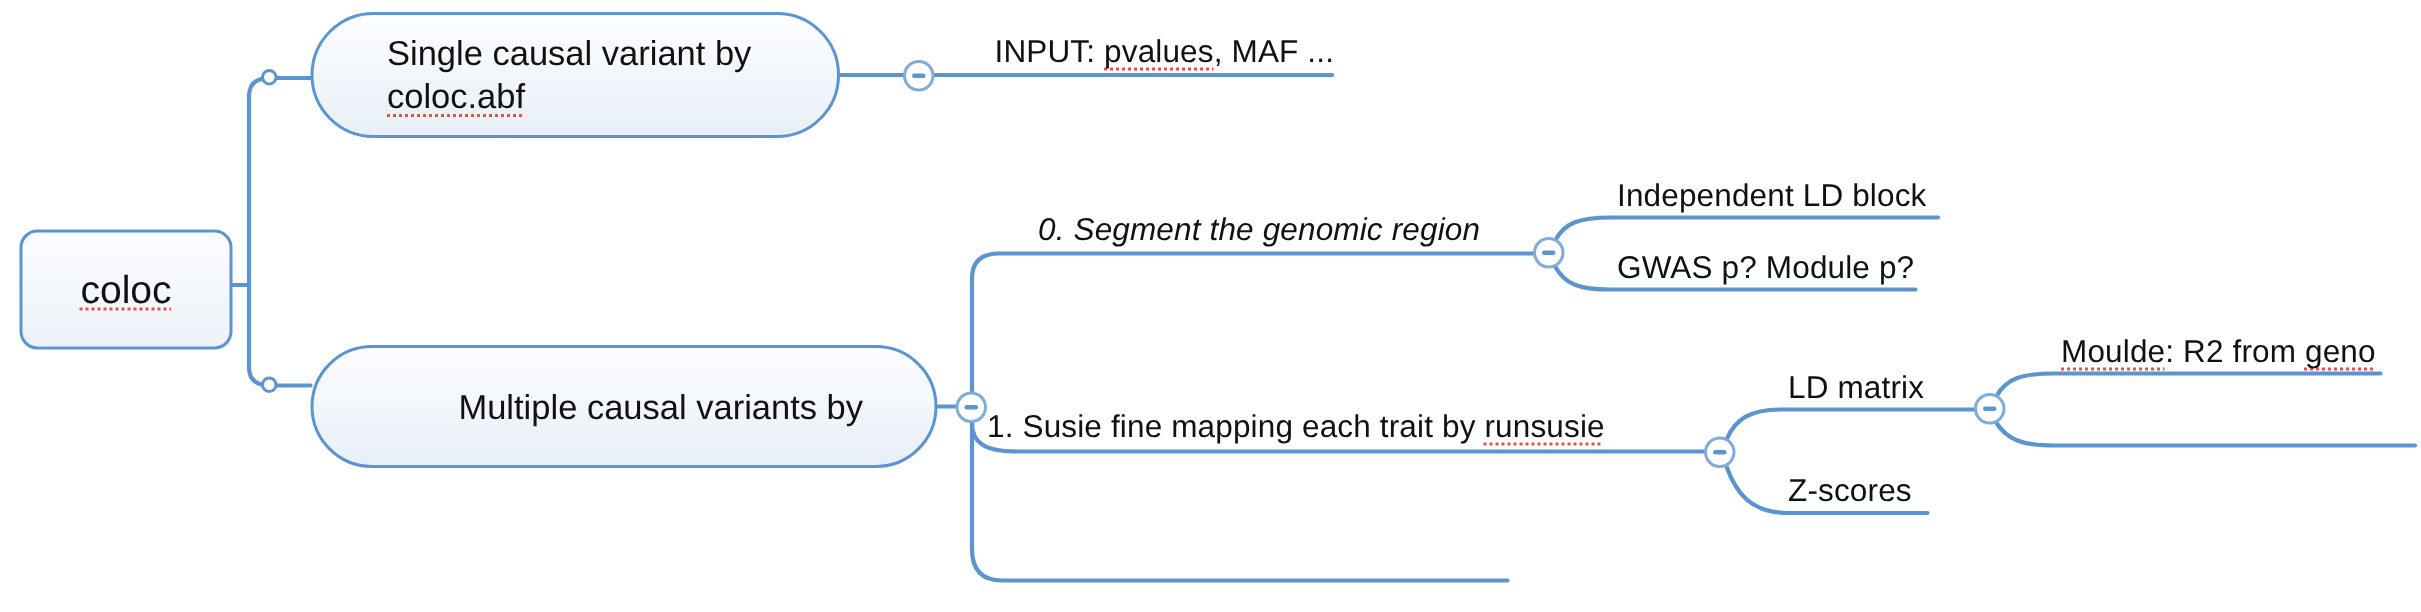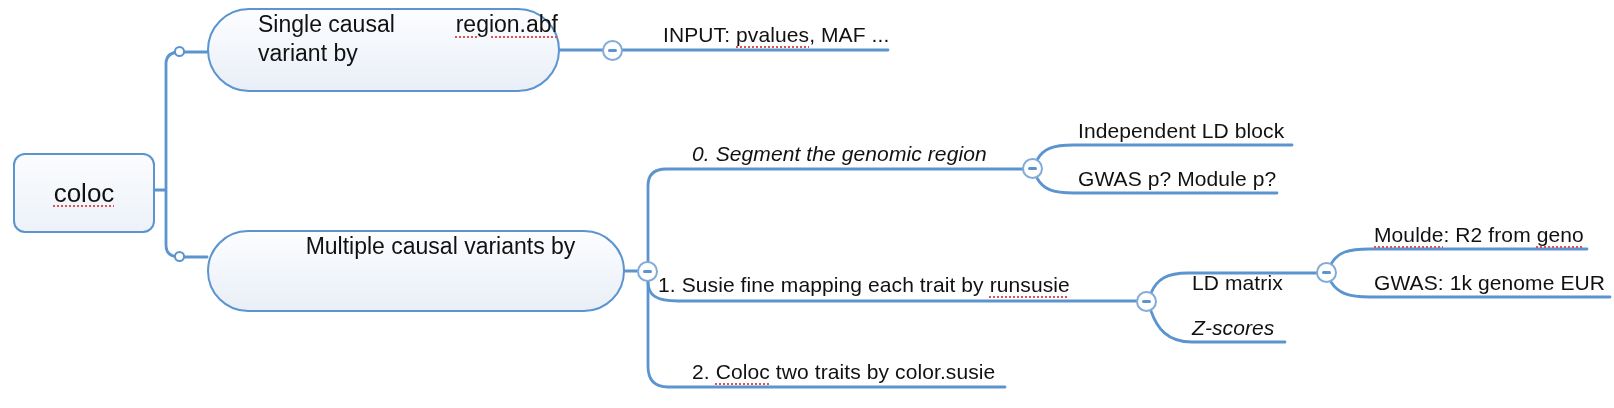--- a/index.html
+++ b/index.html
@@ -37,21 +37,21 @@
 
   
   .pill{
     position:absolute;
     z-index:2;
     box-sizing:border-box;
     border:2.5px solid var(--line);
     border-radius:44px;
     background:linear-gradient(#fcfdff,#e9eff7);
     display:flex;
-    flex-direction:row;
+    flex-direction:column;
     justify-content:center;
     padding-left:49px;
     font-size:23px;
     line-height:29px;
     color:var(--ink);
   }
   .rootnode{
     position:absolute;
     z-index:2;
     box-sizing:border-box;
@@ -110,21 +110,21 @@
     <path d="M1331 264 C1338 252 1348 249 1370 249 H1587"></path>
     <path d="M1331 282 C1338 293 1348 297 1370 297 H1610"></path>
   </svg>
 
   <div class="rootnode" style="left:13px;top:153px;width:142px;height:80px;">
     <span class="miss">coloc</span>
   </div>
 
   <div class="pill" style="left:207px;top:8px;width:353px;height:84px;">
     <span>Single causal variant by</span>
-    <span class="miss">region.abf</span>
+    <span class="miss">coloc.abf</span>
   </div>
 
   <div class="pill" style="left:207px;top:230px;width:418px;height:82px;text-align:center;">
     <span>Multiple causal variants by</span>
   </div>
 
   <div class="topic" style="left:663px;top:23px;">
     <span>INPUT: </span><span class="miss">pvalues</span><span>, MAF ...</span>
   </div>
 
@@ -137,39 +137,33 @@
   </div>
 
   <div class="topic" style="left:1078px;top:119px;">
     <span>Independent LD block</span>
   </div>
 
   <div class="topic" style="left:658px;top:273px;">
     <span>1. Susie fine mapping each trait by </span><span class="miss">runsusie</span>
   </div>
 
-  <div class="topic" style="left:1192px;top:247px;margin-top:24px;">
+  <div class="topic" style="left:1192px;top:247px;">
     <span>LD matrix</span>
   </div>
 
-  <div class="topic" style="left:1192px;top:316px;font-style:italic;">
+  <div class="topic" style="left:1192px;top:316px;">
     <span>Z-scores</span>
   </div>
 
   <div class="topic" style="left:1374px;top:223px;">
     <span class="miss">Moulde</span><span>: R2 from </span><span class="miss">geno</span>
   </div>
 
-  <div class="topic" style="left:1374px;top:271px;">
-    <span>GWAS: 1k genome EUR</span>
-  </div>
 
-  <div class="topic" style="left:692px;top:360px;">
-    <span>2. </span><span class="miss">Coloc</span><span> two traits by color.susie</span>
-  </div>
 
   <div class="dot" style="left:174px;top:46px;"></div>
   <div class="dot" style="left:174px;top:251px;"></div>
 
   <div class="cbtn" style="left:602px;top:40px;">
     <span class="minus"></span>
   </div>
   <div class="cbtn" style="left:637px;top:261px;">
     <span class="minus"></span>
   </div>

